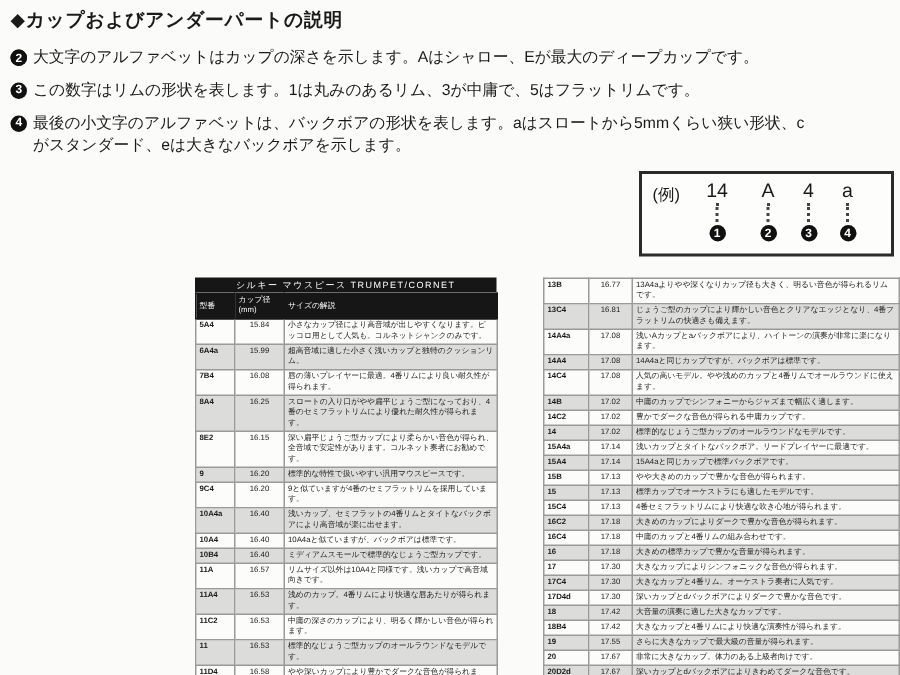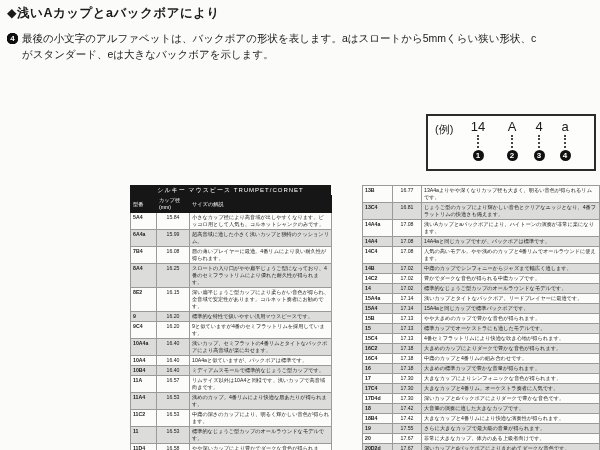--- a/index.html
+++ b/index.html
@@ -56,30 +56,32 @@
   .mtable td:first-child{font-weight:bold;}
   .mtable td:nth-child(2){text-align:center;}
   .mtable tbody tr:nth-child(even) td{background:#dcdcda;}
 </style>
 </head>
 <body>
 
 <div class="page">
 
   <div class="explain">
-    <div class="explain-title">◆浅いAカップとaバックボアにより</div>
+    <div class="explain-title">◆カップおよびアンダーパートの説明</div>
 
     <div class="explain-item w1">
       <span class="num-circle">1</span>
     </div>
     <div class="explain-item">
       <span class="num-circle">2</span>
+      <span>大文字のアルファベットはカップの深さを示します。Aはシャロー、Eが最大のディープカップです。</span>
     </div>
     <div class="explain-item">
       <span class="num-circle">3</span>
+      <span>この数字はリムの形状を表します。1は丸みのあるリム、3が中庸で、5はフラットリムです。</span>
     </div>
     <div class="explain-item w4">
       <span class="num-circle">4</span>
       <span>最後の小文字のアルファベットは、バックボアの形状を表します。aはスロートから5mmくらい狭い形状、cがスタンダード、eは大きなバックボアを示します。</span>
     </div>
   </div>
 
   <div class="example-box">
     <span class="ex-label">(例)</span>
     <div class="ex-col ex-c1">

